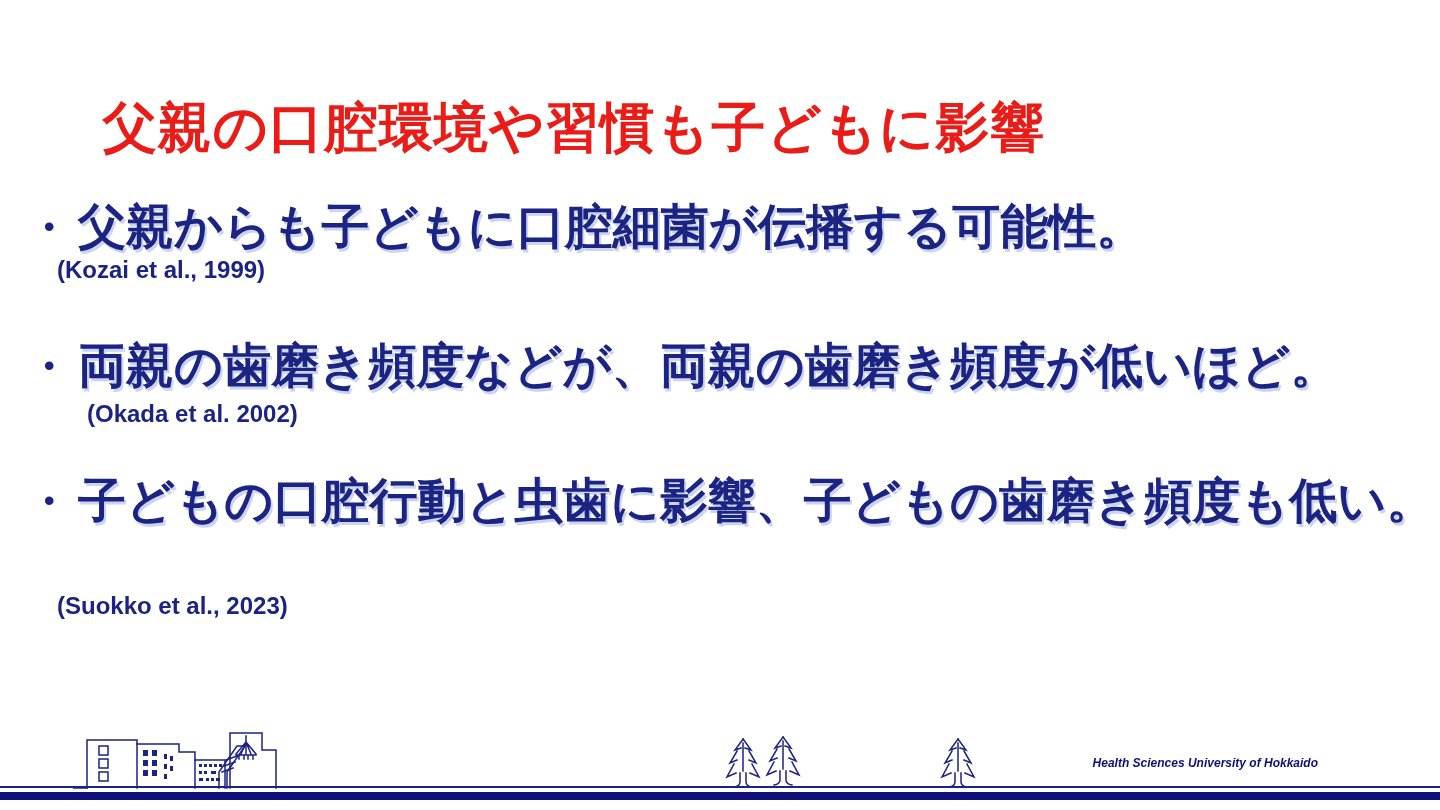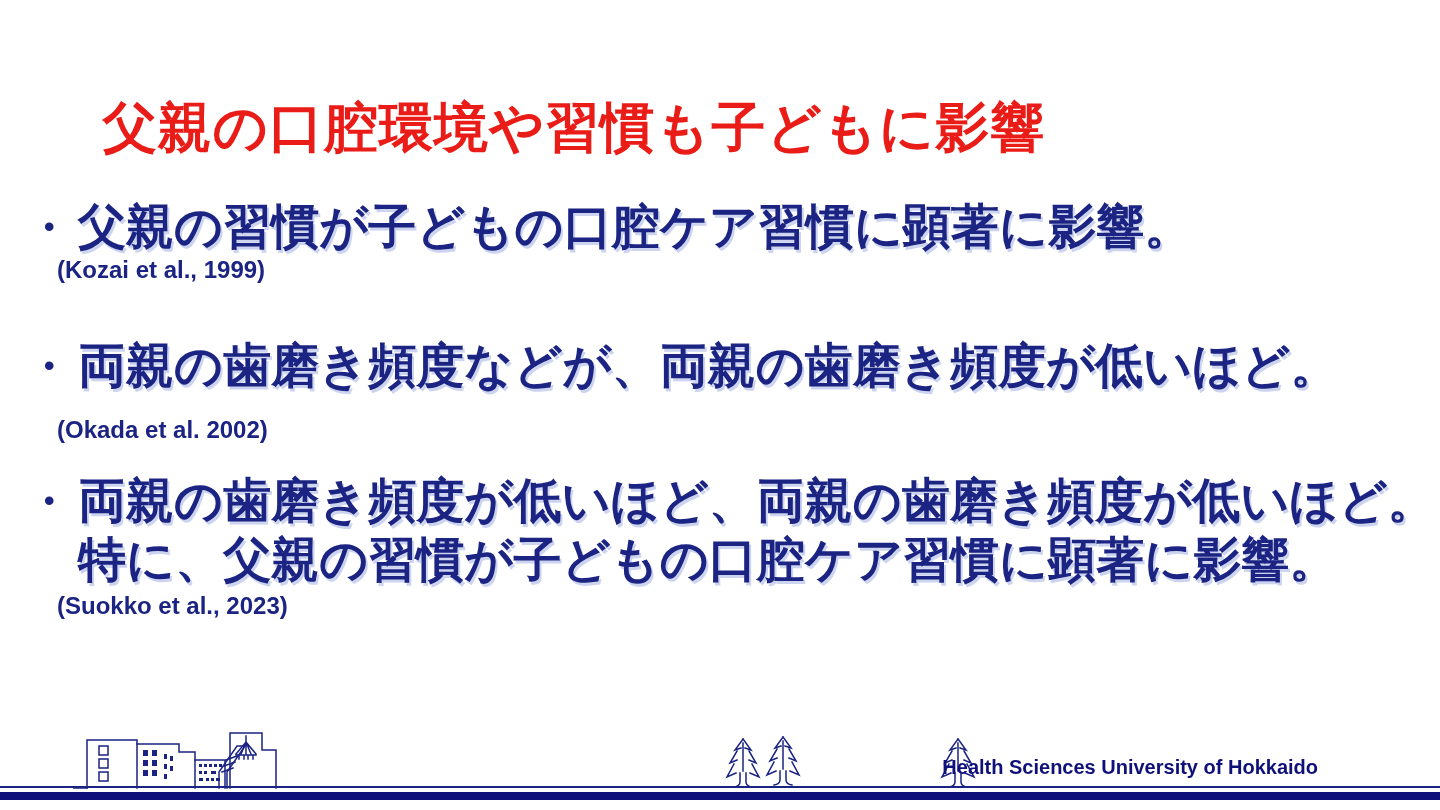--- a/index.html
+++ b/index.html
@@ -25,68 +25,67 @@
   .bullet .dot { flex:0 0 34px; width:34px; font-size:30px; line-height:inherit; text-shadow:none; }
   .b1 { top:198px; left:44px; font-size:48px; line-height:57px; }
   .b2 { top:337px; left:44px; font-size:48px; line-height:57px; }
   .b3 { top:471px; left:44px; font-size:48px; line-height:59px; }
   .citation {
     position:absolute; left:57px;
     color:var(--text_navy,#1b2383);
     font-weight:600; font-size:24px; white-space:nowrap;
   }
   .c1 { top:256px;text-align:center; }
-  .c2 { top:416px; }
+  .c2 { top:400px;margin-left:30px; }
   .c3 { top:592px; }
   .lineart { stroke:var(--text_navy,#1b2383); fill:none; stroke-width:1.5; stroke-linecap:square; }
   .fillmark { fill:var(--text_navy,#1b2383); stroke:none; }
   .campus-svg { position:absolute; left:73px; top:730px; }
   .tree1 { position:absolute; left:721px; top:737px; }
   .tree2 { position:absolute; left:761px; top:735px; }
   .tree3 { position:absolute; left:936px; top:737px; }
   .ground-line {
     position:absolute; top:786px; left:0; width:1440px; height:2px;
     background:var(--text_navy,#1b2383);
   }
   .footer-bar {
     position:absolute; top:792px; left:0; width:1440px; height:8px;
     background:var(--bar_navy,#10107a);
   }
   .university {
     position:absolute; top:756px; right:122px;
-    font-size:20px; font-weight:bold; 
+    font-size:12px; font-weight:bold; font-style:italic;
     color:var(--bar_navy,#10107a); white-space:nowrap;
   }
 </style>
 </head>
 <body>
 
 <div class="slide-title">父親の口腔環境や習慣も子どもに影響</div>
 
 <div class="bullet b1">
   <span class="dot">•</span>
   <div>
-    <div>父親の習慣が子どもの口腔ケア習慣に顕著に影響。</div>
+    <div>父親からも子どもに口腔細菌が伝播する可能性。</div>
   </div>
 </div>
 <div class="citation c1">(Kozai et al., 1999)</div>
 
 <div class="bullet b2">
   <span class="dot">•</span>
   <div>
     <div>両親の歯磨き頻度などが、両親の歯磨き頻度が低いほど。</div>
   </div>
 </div>
 <div class="citation c2">(Okada et al. 2002)</div>
 
 <div class="bullet b3">
   <span class="dot">•</span>
   <div>
-    <div>両親の歯磨き頻度が低いほど、両親の歯磨き頻度が低いほど。</div>
-    <div>特に、父親の習慣が子どもの口腔ケア習慣に顕著に影響。</div>
+    <div>子どもの口腔行動と虫歯に影響、子どもの歯磨き頻度も低い。</div>
   </div>
 </div>
 <div class="citation c3">(Suokko et al., 2023)</div>
 
 <svg class="campus-svg" width="205" height="60" viewBox="0 0 205 60">
   <g class="lineart">
 
     <path d="M0 58 H14"></path>
 
     <path d="M14 58 V10 H64 V58"></path>

